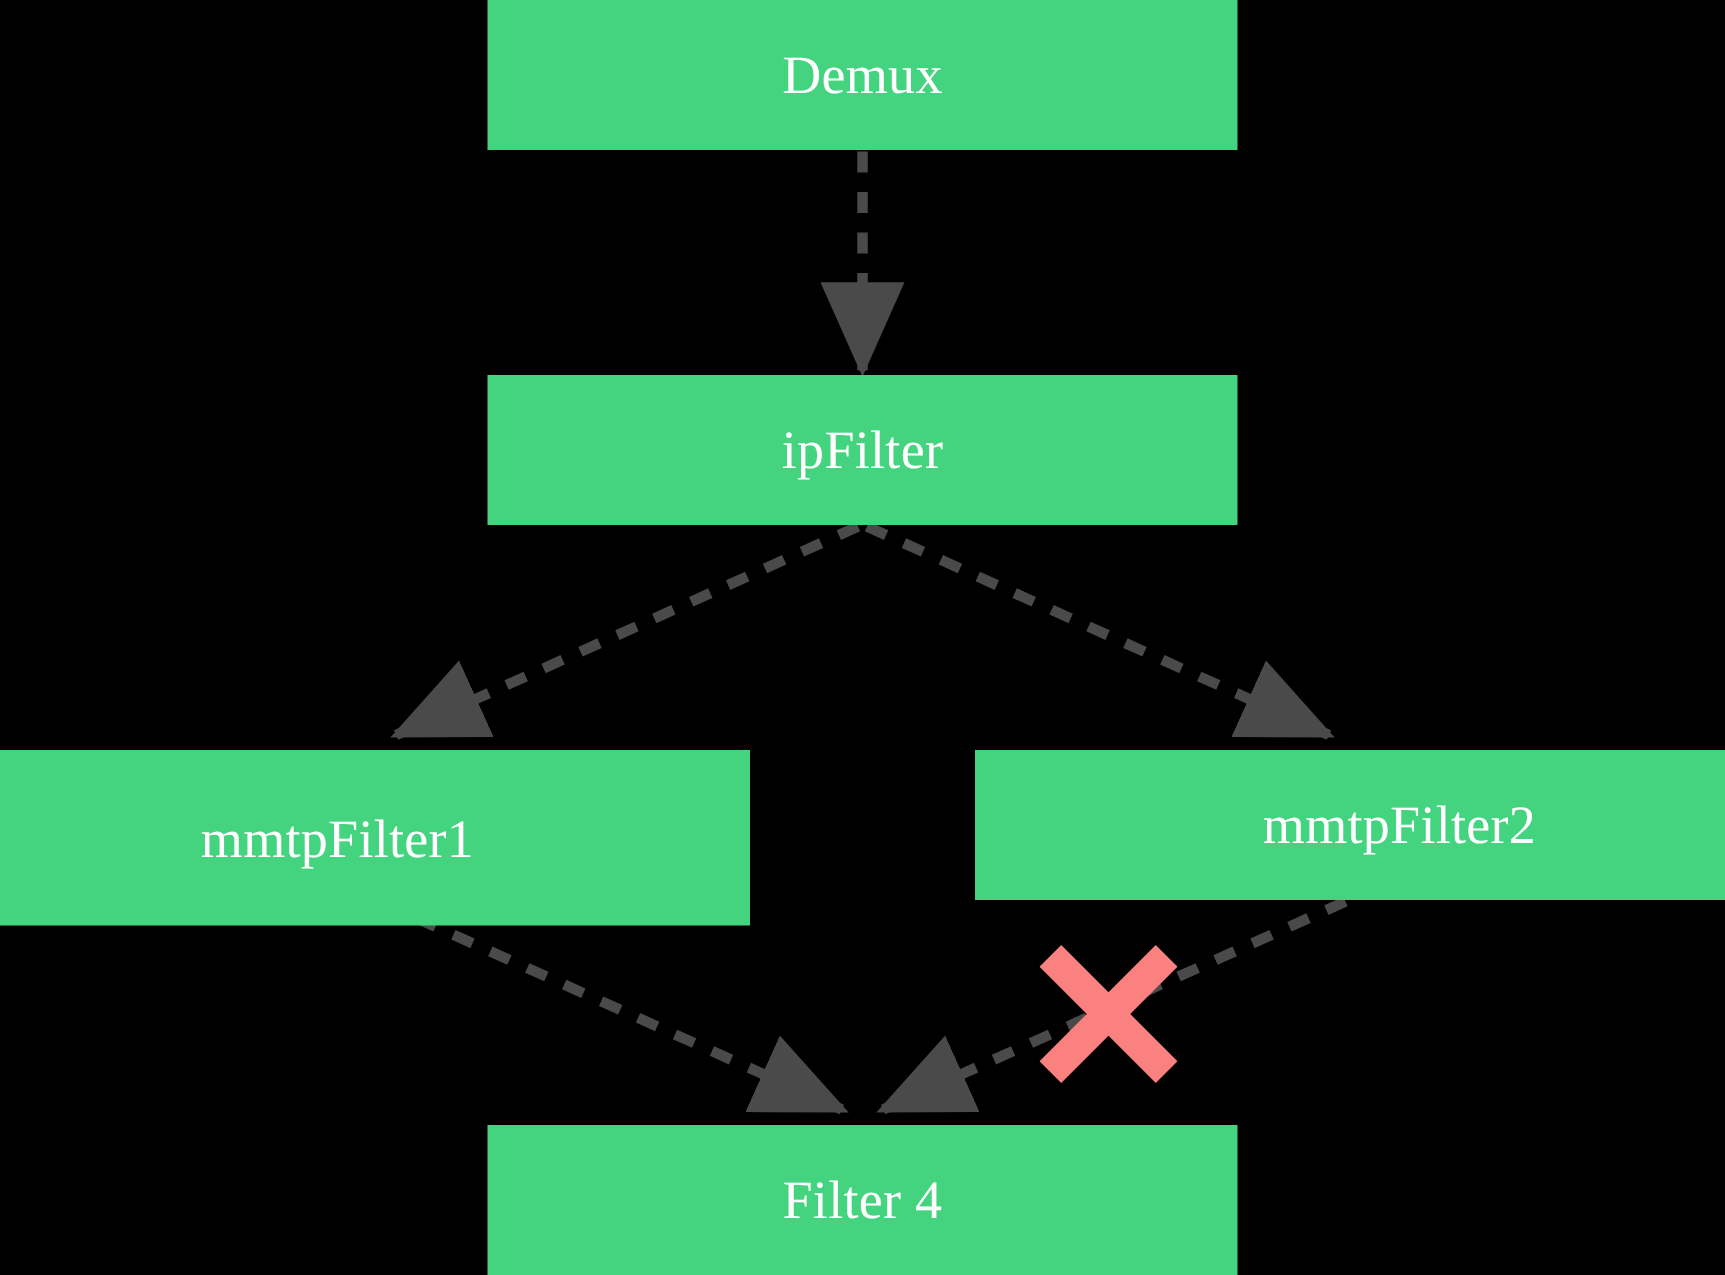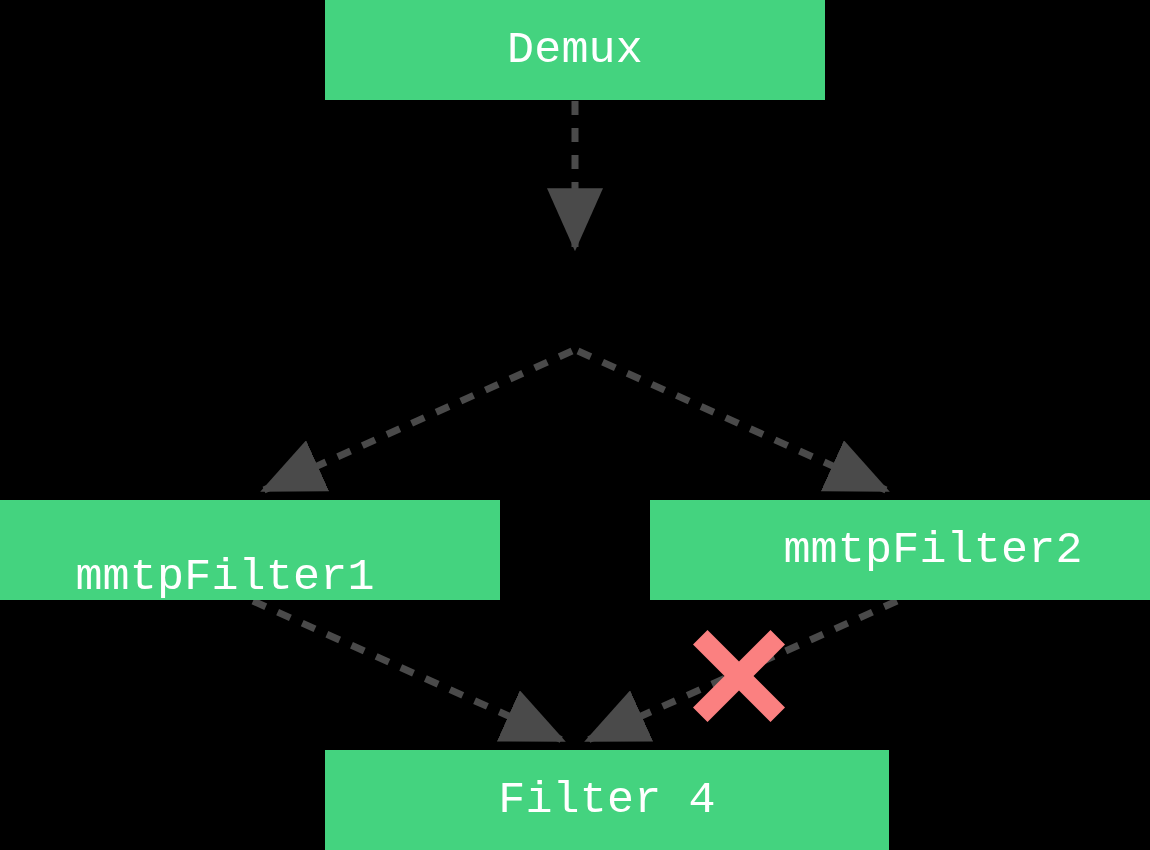--- a/index.html
+++ b/index.html
@@ -26,33 +26,33 @@
   .node {
     position: absolute;
     background: #44D37F;
     display: flex;
     align-items: center;
     justify-content: center;
     box-sizing: border-box;
   }
   .node-label {
     color: #FFFFFF;
-    font-size: 45px;
+    font-size: 36px;
     font-weight: 400;
     line-height: 1;
     letter-spacing: 0.2px;
     white-space: nowrap;
-    font-family: Liberation Mono, monospace;
+    font-family: Liberation Serif, serif;
   }
   
   #node-demux      { left: 325px; top:   0px; width: 500px; height: 100px; }
   #node-ipfilter   { left: 325px; top: 250px; width: 500px; height: 100px; }
-  #node-mmtp1      { left:   0px; top: 500px; width: 500px; height: 100px; align-items: flex-end; }
+  #node-mmtp1      { left:   0px; top: 500px; width: 500px; height: 117px; }
   #node-mmtp2      { left: 650px; top: 500px; width: 516px; height: 100px; }
-  #node-filter4    { left: 325px; top: 750px; width: 564px; height: 100px; }
+  #node-filter4    { left: 325px; top: 750px; width: 500px; height: 100px; }
 
   #node-mmtp1 .node-label { transform: translateX(-25px); }
   #node-mmtp2 .node-label { transform: translateX(25px); }
 
   .cross-marker {
     position: absolute;
     left: 693px;
     top: 630px;
     width: 92px;
     height: 92px;
@@ -82,20 +82,23 @@
   </svg>
 
   <svg class="cross-marker" viewBox="0 0 92 92" xmlns="http://www.w3.org/2000/svg">
     <path d="M14.5 0 L46 31.5 L77.5 0 L92 14.5 L60.5 46 L92 77.5 L77.5 92 L46 60.5 L14.5 92 L0 77.5 L31.5 46 L0 14.5 Z" fill="#FB8080"></path>
   </svg>
 
   <div id="node-demux" class="node">
     <span class="node-label">Demux</span>
   </div>
 
+  <div id="node-ipfilter" class="node">
+    <span class="node-label">ipFilter</span>
+  </div>
 
   <div id="node-mmtp1" class="node">
     <span class="node-label">mmtpFilter1</span>
   </div>
 
   <div id="node-mmtp2" class="node">
     <span class="node-label">mmtpFilter2</span>
   </div>
 
   <div id="node-filter4" class="node">

